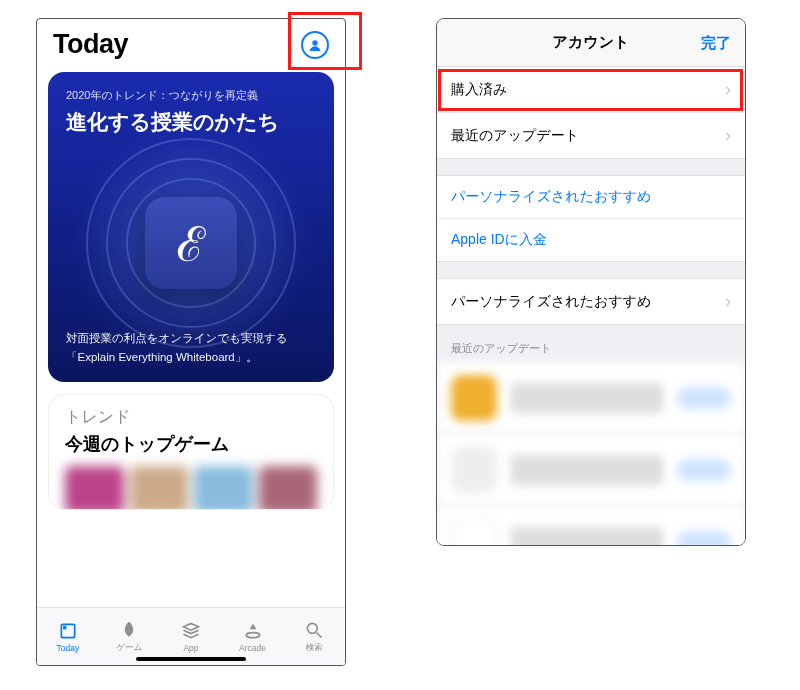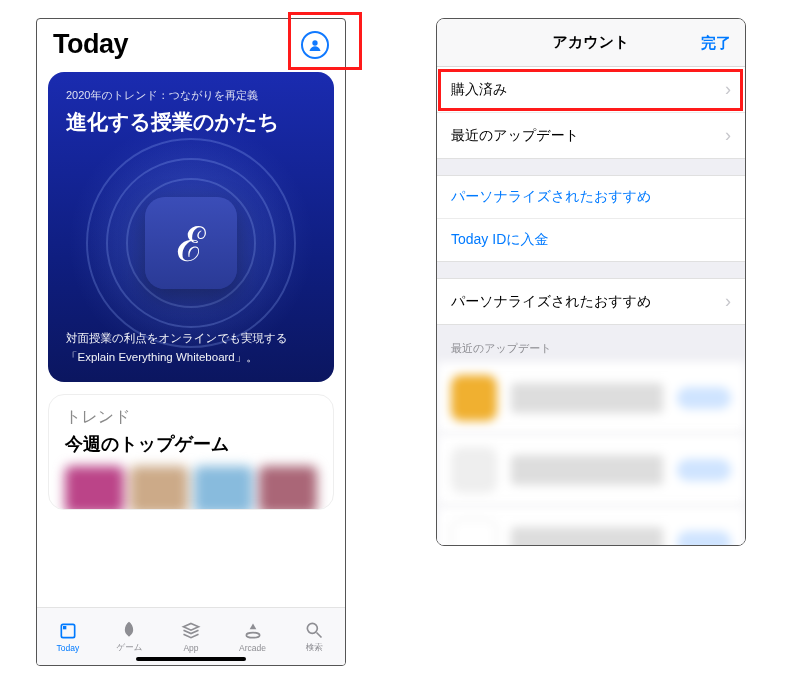--- a/index.html
+++ b/index.html
@@ -263,21 +263,21 @@
         <span>最近のアップデート</span>
         <span class="chevron">›</span>
       </div>
     </div>
 
     <div class="group">
       <div class="row link">
         <span>パーソナライズされたおすすめ</span>
       </div>
       <div class="row link">
-        <span>Today IDに入金</span>
+        <span>Apple IDに入金</span>
       </div>
     </div>
 
     <div class="group">
       <div class="row">
         <span>パーソナライズされたおすすめ</span>
         <span class="chevron">›</span>
       </div>
     </div>
 

